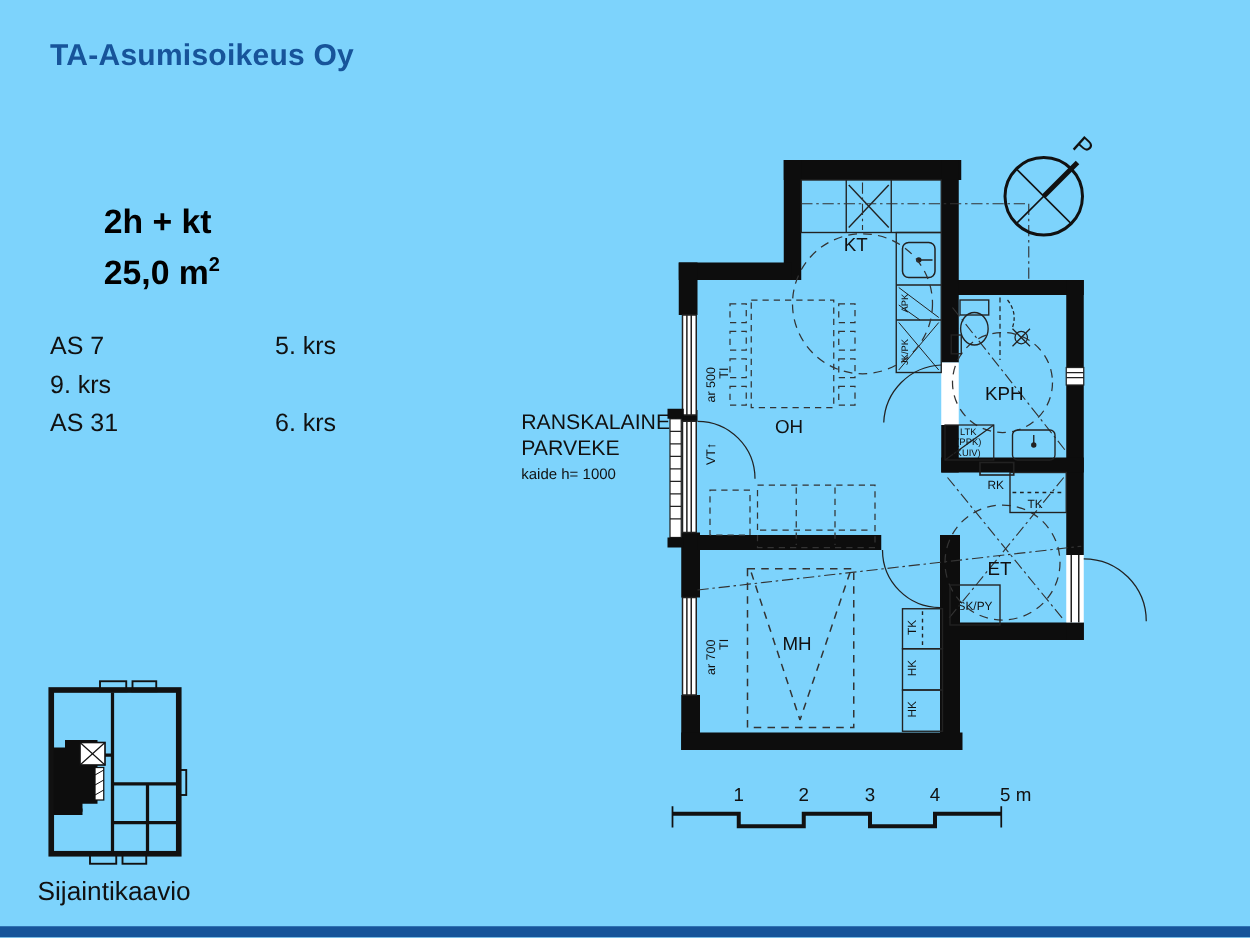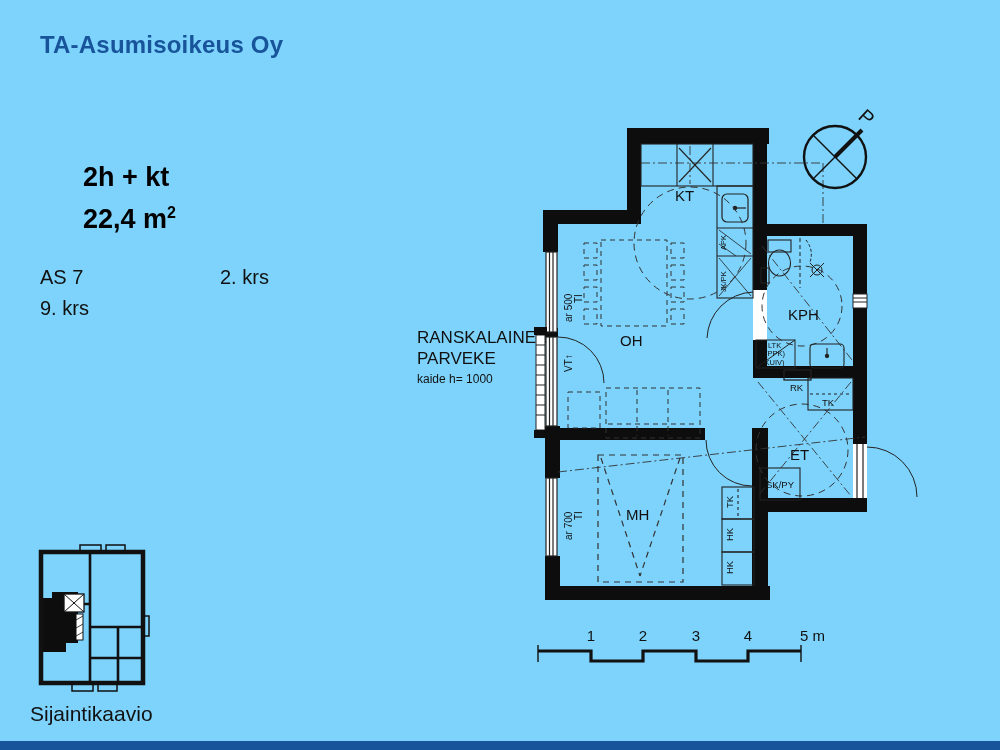--- a/index.html
+++ b/index.html
@@ -29,30 +29,34 @@
 <body>
 
 <div id="stage">
 
   <div class="hdr">
     <div>TA-Asumisoikeus Oy</div>
   </div>
 
   <div class="apt">
     <div class="big">2h + kt</div>
-    <div class="big"><span>22,4 m</span><sup>2</sup></div>
+    <div class="big"><span>25,0 m</span><sup>2</sup></div>
   </div>
 
   <div class="units">
     <div class="unit-row">
       <span class="uid">AS 7</span>
-      <span>2. krs</span>
+      <span>5. krs</span>
     </div>
     <div class="unit-row">
       <span>9. krs</span>
+    </div>
+    <div class="unit-row">
+      <span class="uid">AS 31</span>
+      <span>6. krs</span>
     </div>
   </div>
 
   <div class="balc">
     <div class="b1">RANSKALAINEN</div>
     <div class="b1">PARVEKE</div>
     <div class="b2">kaide h= 1000</div>
   </div>
 
   <svg style="left:530px;top:100px" width="420" height="570" viewBox="530 100 420 570">

